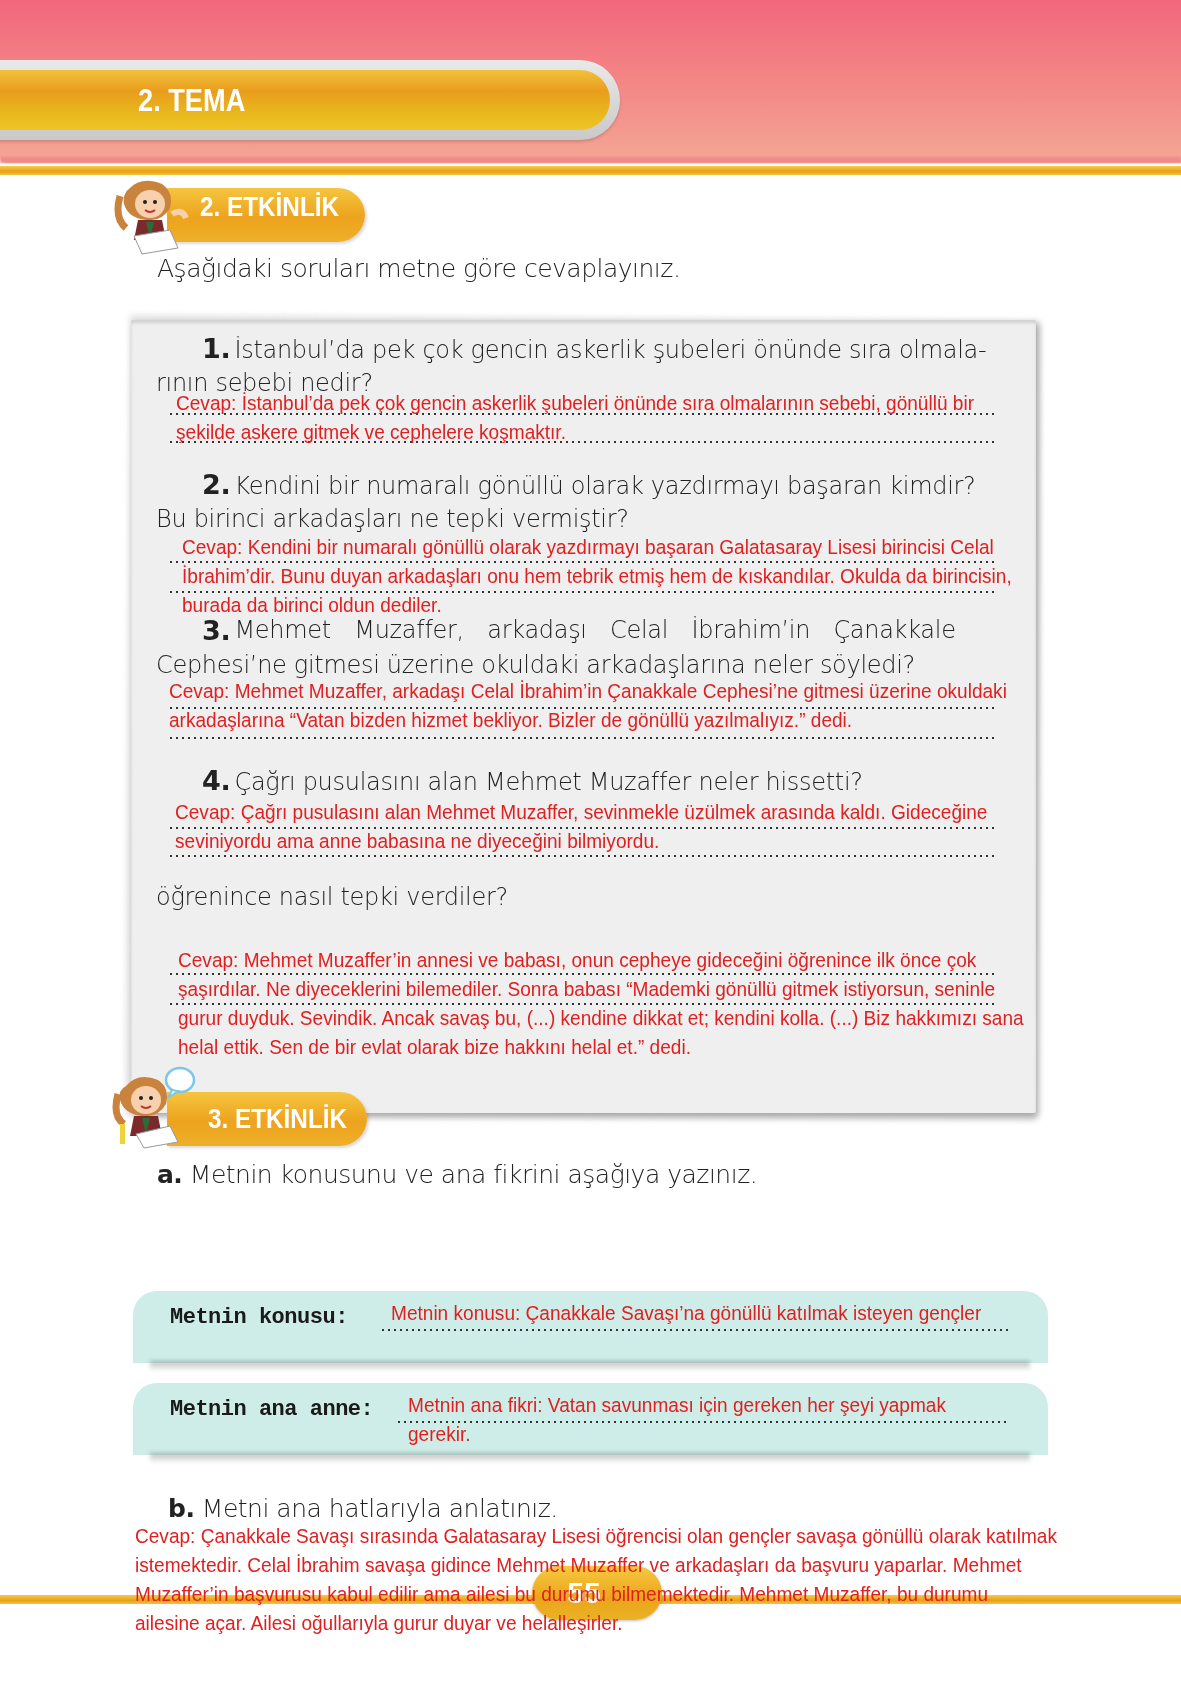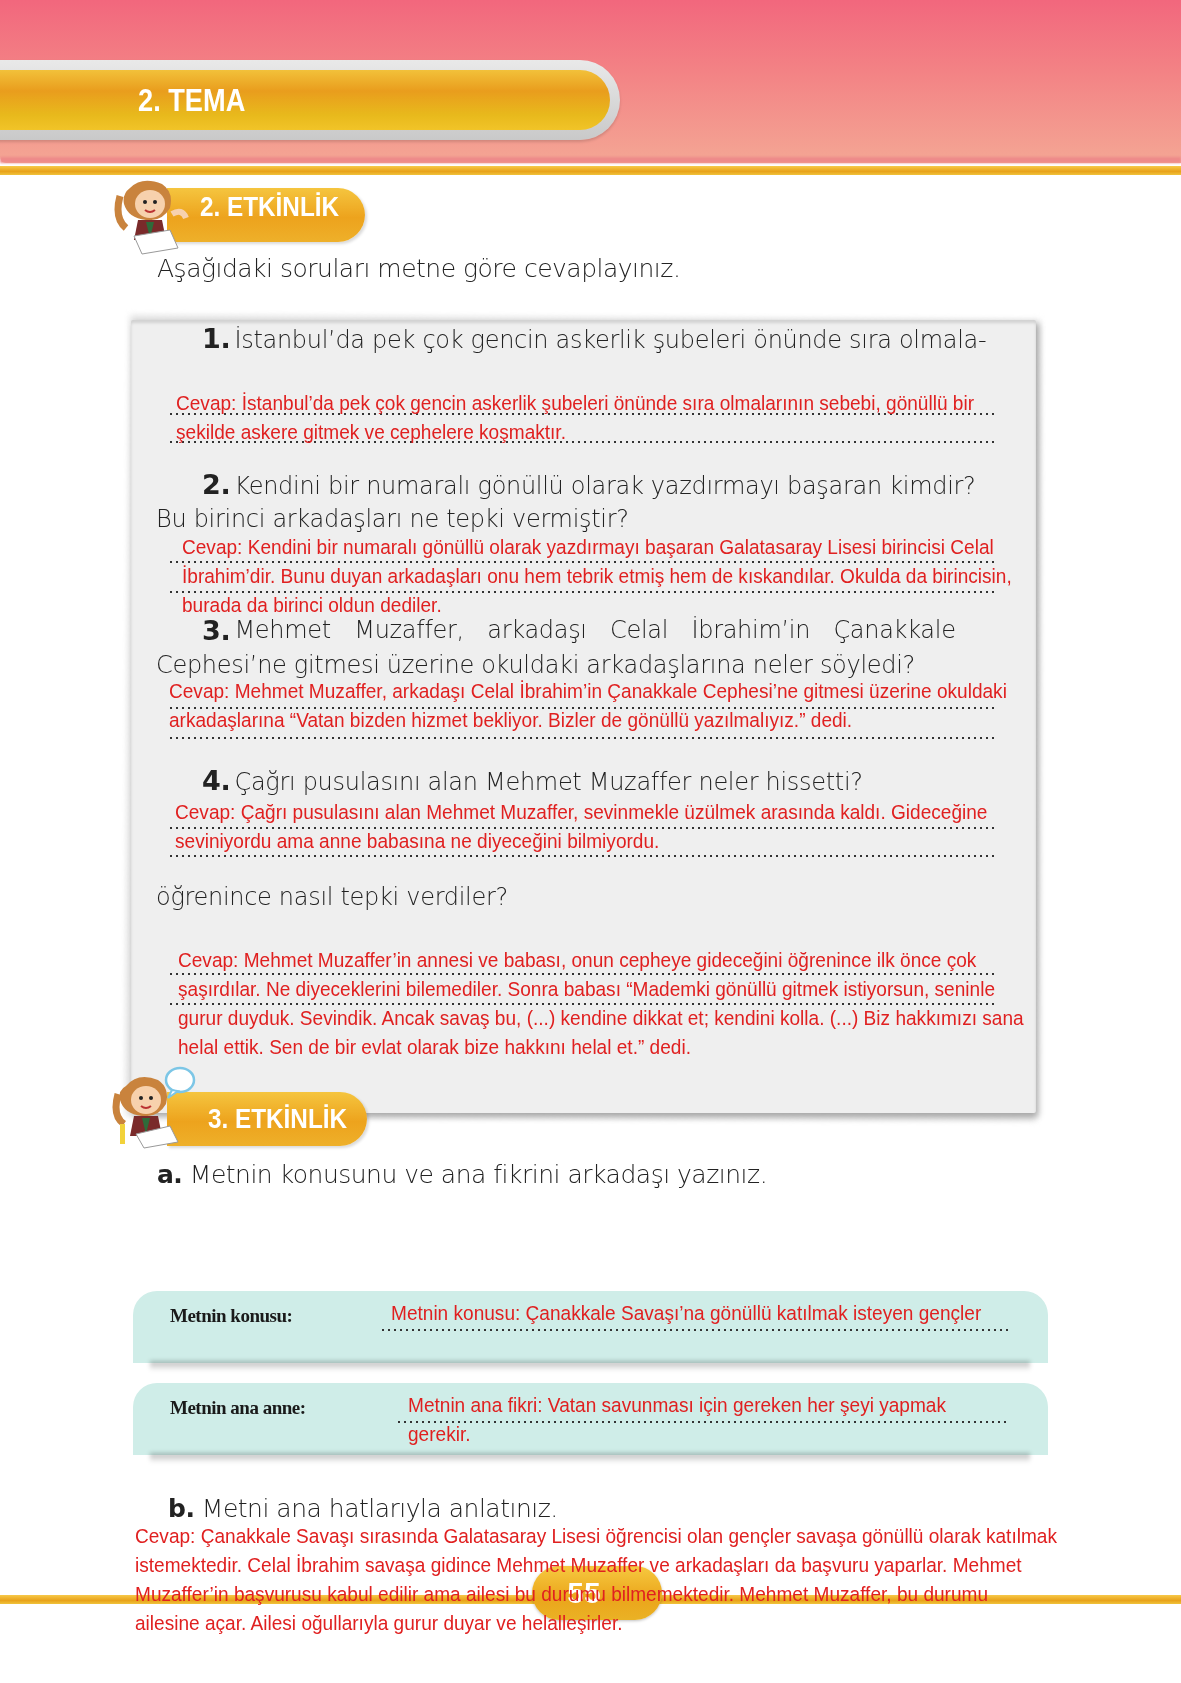--- a/index.html
+++ b/index.html
@@ -91,21 +91,21 @@
   .teal-box {
     position: absolute; left: 133px; width: 915px; height: 72px;
     background: #cfede8; border-radius: 24px 24px 0 0;
   }
   .teal-shadow {
     position: absolute; left: 150px; width: 880px; height: 10px;
     background: linear-gradient(180deg, rgba(0,0,0,0.28), rgba(0,0,0,0));
     filter: blur(2px);
   }
   .teal-label {
-    position: absolute; font-family: Liberation Serif, serif; font-size: 19px;
+    position: absolute; font-family: Liberation Mono, monospace; font-size: 22px;
     color: #1a1a1a; font-weight: bold; letter-spacing: -0.5px;
   }
 
   .page-pill {
     position: absolute; left: 532px; top: 1566px; width: 130px; height: 54px;
     border-radius: 27px;
     background: linear-gradient(180deg, #f6c940, #eba51b 60%, #eab225);
     box-shadow: 0 1px 3px rgba(0,0,0,0.25);
   }
   .page-num {
@@ -137,22 +137,23 @@
     <path d="M60 36 Q70 30 74 40" stroke="#f7d1ad" stroke-width="6" fill="none"></path>
   </svg>
   <div class="badge-text">2. ETKİNLİK</div>
 </div>
 
 <div class="instruction" style="left:157px; top:254px;">Aşağıdaki soruları metne göre cevaplayınız.</div>
 
 <div class="card-shadow"></div>
 <div class="card"></div>
 
-<div class="q" style="top:322px;">
+<div class="q" style="top:332px;">
   <div><span class="num">1.</span><span>İstanbul’da pek çok gencin askerlik şubeleri önünde sıra olmala-</span></div>
+  <div style="margin-left:-10px;">rının sebebi nedir?</div>
 </div>
 <div class="dots" style="top:412px;"></div>
 <div class="dots" style="top:440px;"></div>
 <div class="ans" style="left:176px; top:388px;">
   <div>Cevap: İstanbul’da pek çok gencin askerlik şubeleri önünde sıra olmalarının sebebi, gönüllü bir</div>
   <div>şekilde askere gitmek ve cephelere koşmaktır.</div>
 </div>
 
 <div class="q" style="top:468px;">
   <div><span class="num">2.</span><span>Kendini bir numaralı gönüllü olarak yazdırmayı başaran kimdir?</span></div>
@@ -216,21 +217,21 @@
     <path d="M22 52 L46 52 L50 72 L18 72Z" fill="#7a2a2a"></path>
     <path d="M30 54 L34 70 L38 54Z" fill="#2e6b3a"></path>
     <path d="M24 70 L58 62 L66 78 L32 84Z" fill="#ffffff" stroke="#999" stroke-width="1"></path>
     <rect x="8" y="60" width="5" height="20" fill="#f2d23a"></rect>
   </svg>
   <div class="badge-text" style="top:40px; left:96px;">3. ETKİNLİK</div>
 </div>
 
 <div class="instruction" style="left:157px; top:1160px;">
   <span style="font-weight:bold;">a.</span>
-  <span>Metnin konusunu ve ana fikrini arkadaşı yazınız.</span>
+  <span>Metnin konusunu ve ana fikrini aşağıya yazınız.</span>
 </div>
 
 <div class="teal-box" style="top:1291px;"></div>
 <div class="teal-shadow" style="top:1361px;"></div>
 <div class="teal-label" style="left:170px; top:1305px;">Metnin konusu:</div>
 <div class="dots" style="left:380px; width:630px; top:1328px;"></div>
 <div class="ans" style="left:391px; top:1298px;">Metnin konusu: Çanakkale Savaşı’na gönüllü katılmak isteyen gençler</div>
 
 <div class="teal-box" style="top:1383px;"></div>
 <div class="teal-shadow" style="top:1453px;"></div>

